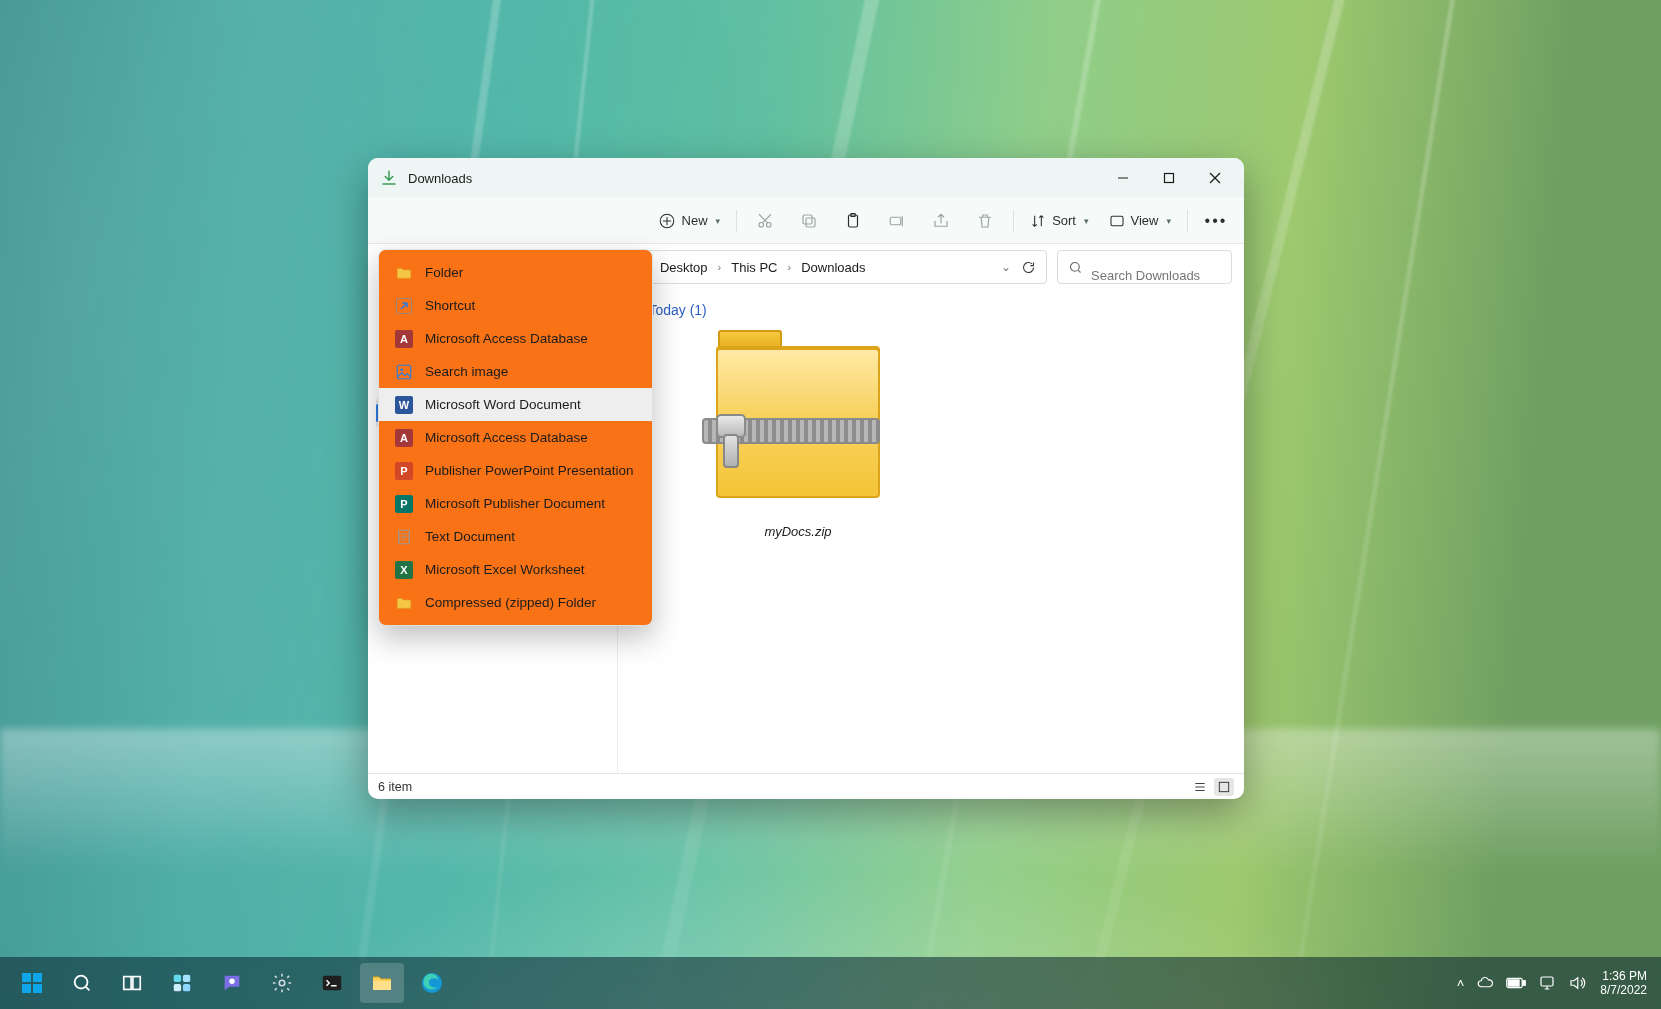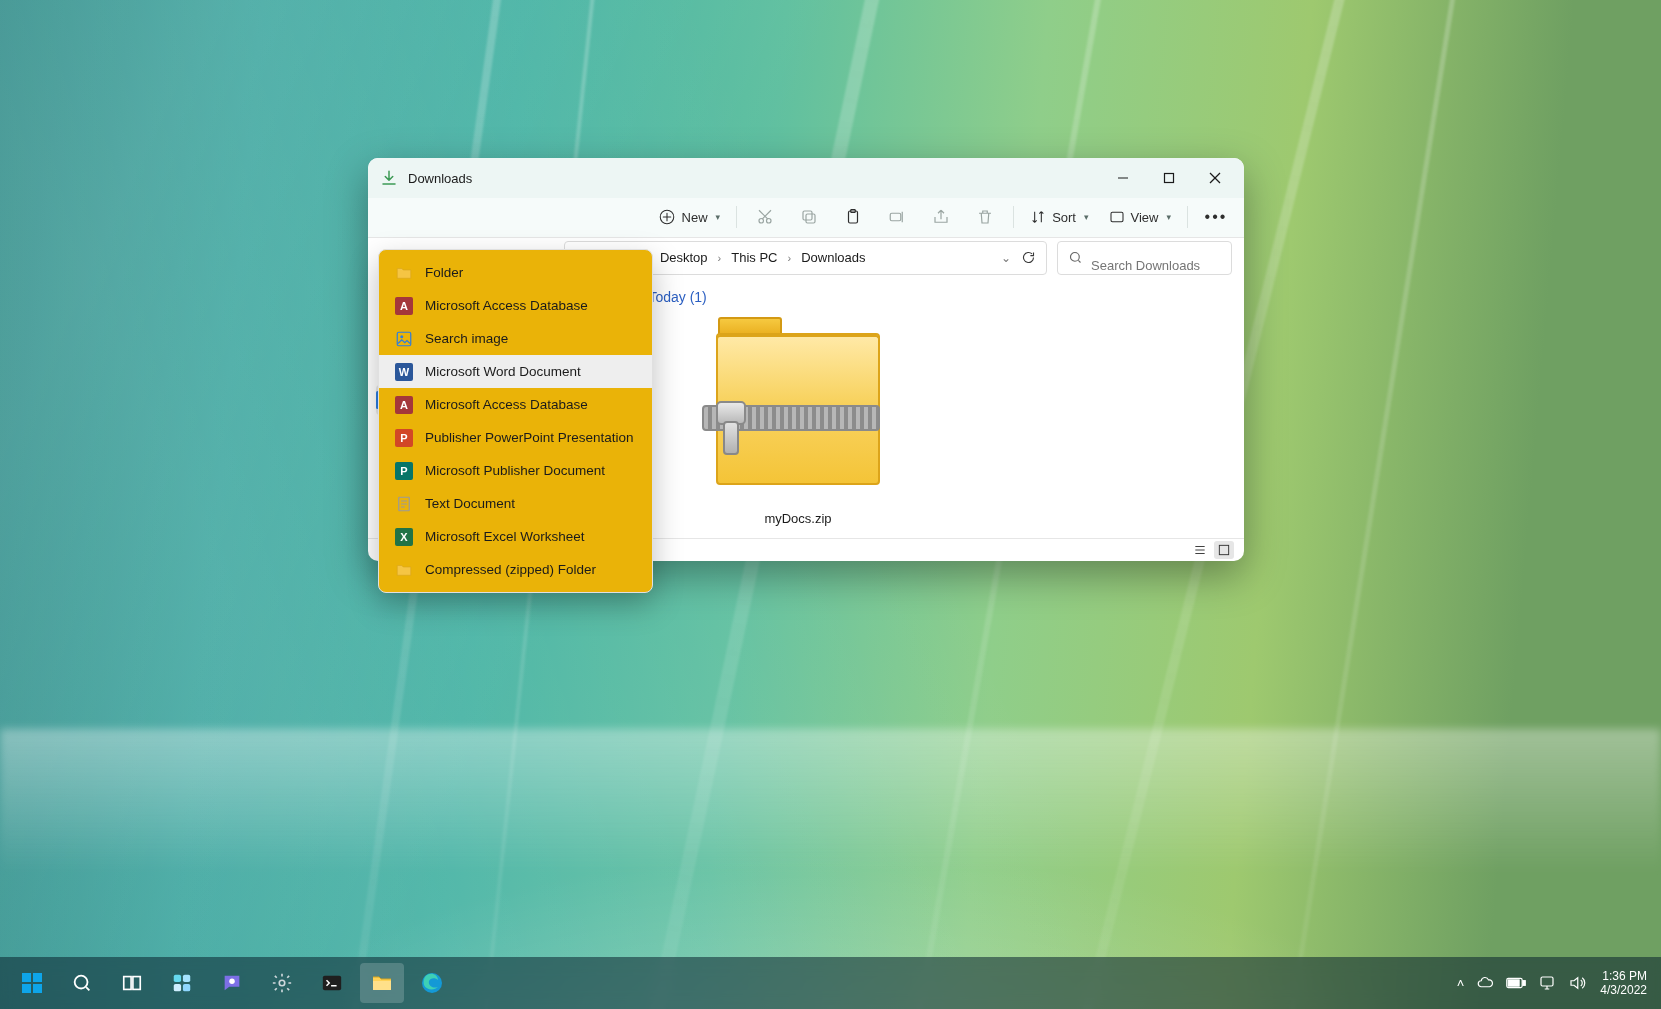--- a/index.html
+++ b/index.html
@@ -19,21 +19,21 @@
 .ray.r1 { left:25%; width:8px; transform:rotate(8deg);}
 .ray.r2 { left:32%; width:4px; transform:rotate(6deg);}
 .ray.r3 { left:45%; width:14px; transform:rotate(12deg);}
 .ray.r4 { left:60%; width:6px; transform:rotate(10deg);}
 .ray.r5 { left:72%; width:10px; transform:rotate(14deg);}
 .ray.r6 { left:82%; width:5px; transform:rotate(9deg);}
 .glow-band { position:absolute; left:0; right:0; bottom:100px; height:180px; background:linear-gradient(180deg, rgba(255,255,255,0.35), rgba(255,255,255,0) 80%); filter:blur(4px);}
 
 
 .explorer {
-  position:absolute; left:368px; top:158px; width:876px; height:403px;
+  position:absolute; left:368px; top:158px; width:876px; height:641px;
   background:#ffffff; border-radius:10px; box-shadow:0 14px 40px rgba(0,0,0,0.35);
   display:flex; flex-direction:column; overflow:hidden;
 }
 .titlebar { height:40px; background:#edf6f4; display:flex; align-items:center; padding:0 6px 0 12px; }
 .titlebar .app-icon { width:18px; height:18px; margin-right:10px; color:#3d9a55; }
 .titlebar .title { font-size:13px; color:#1b1b1b; }
 .titlebar .spacer { flex:1; }
 .winbtn { width:46px; height:40px; display:flex; align-items:center; justify-content:center; color:#1b1b1b; }
 .winbtn svg { stroke:currentColor; }
 
@@ -76,21 +76,21 @@
 
 .statusbar { height:26px; border-top:1px solid #e6e6e6; display:flex; align-items:center; padding:0 10px; font-size:12.5px; color:#333; }
 .statusbar .spacer{flex:1;}
 .viewtoggle { display:flex; gap:4px; }
 .vt { width:20px; height:18px; display:flex; align-items:center; justify-content:center; border-radius:3px;}
 .vt.active{ background:#e6e6e6;}
 
 
 .dropdown {
   position:absolute; left:378px; top:249px; width:275px;
-  background:#eab308; border:1px solid #e0e0e0; border-radius:8px;
+  background:#f97316; border:1px solid #e0e0e0; border-radius:8px;
   box-shadow:0 12px 30px rgba(0,0,0,0.25); padding:6px 0; z-index:10;
 }
 .dd-item { height:33px; display:flex; align-items:center; gap:12px; padding:0 16px; font-size:13.5px; color:#1b1b1b;}
 .dd-icon { width:18px; height:18px; flex:none; display:flex; align-items:center; justify-content:center; border-radius:2px; font-size:11px; font-weight:bold;}
 .dd-item.hl { background:#eeeeee; }
 
 
 .taskbar { position:absolute; left:0; right:0; bottom:0; height:52px; background:rgba(10,35,45,0.55); backdrop-filter:blur(8px); display:flex; align-items:center; padding:0 10px; }
 .tb-left { display:flex; align-items:center; gap:6px;}
 .tb-btn { width:44px; height:40px; display:flex; align-items:center; justify-content:center; border-radius:4px;}
@@ -285,21 +285,21 @@
       <div class="side-item">
         <span style="margin-left:auto;color:#1b1b1b;">g</span>
       </div>
     </div>
 
     <div class="content">
       <div class="group-header">
         <span class="chev-d">⌄</span>
         <span>Today (1)</span>
       </div>
-      <div class="file-item" style="margin-left:40px;">
+      <div class="file-item" style="margin-left:40px;font-style:italic;">
         <div class="zip-icon">
           <div class="zip-tab"></div>
           <div class="zip-body"></div>
           <div class="zip-top"></div>
           <div class="zipper"></div>
           <div class="slider">
               <div class="knob"></div>
               <div class="pull"></div>
             </div>
         </div>
@@ -329,20 +329,29 @@
 <div class="dropdown" id="new-dropdown">
     <div class="dd-item">
       <span class="dd-icon">
         <svg width="18" height="18" viewBox="0 0 24 24">
           <path d="M3 6h6l2 2h10v11H3z" fill="#f5c544" stroke="#d6a51f" stroke-width="0.8"></path>
         </svg>
       </span>
       <span>Folder</span>
     </div>
     <div class="dd-item">
+      <span class="dd-icon">
+        <svg width="18" height="18" viewBox="0 0 24 24" fill="none">
+          <rect x="2" y="2" width="20" height="20" rx="2" stroke="#888" stroke-width="1.2"></rect>
+          <path d="M8 16l8-8m0 0H10m6 0v6" stroke="#2b7de1" stroke-width="2"></path>
+        </svg>
+      </span>
+      <span>Shortcut</span>
+    </div>
+    <div class="dd-item">
       <span class="dd-icon" style="background: rgb(164, 55, 58); color: rgb(255, 255, 255);">A</span>
       <span>Microsoft Access Database</span>
     </div>
     <div class="dd-item">
       <span class="dd-icon">
         <svg width="18" height="18" viewBox="0 0 24 24" fill="none">
           <rect x="3" y="3" width="18" height="18" rx="2" stroke="#2b7de1" stroke-width="1.6"></rect>
           <circle cx="9" cy="9" r="2" fill="#2b7de1"></circle>
           <path d="M4 18l5-5 4 4 3-3 4 4" stroke="#2b7de1" stroke-width="1.6"></path>
         </svg>
@@ -473,16 +482,16 @@
           </svg>
         </span>
       <span>
           <svg width="18" height="18" viewBox="0 0 24 24" fill="none" stroke="#fff" stroke-width="1.6">
             <path d="M4 9v6h4l5 4V5L8 9H4zM17 8a5 5 0 0 1 0 8M19 5a9 9 0 0 1 0 14"></path>
           </svg>
         </span>
     </div>
     <div class="clock">
       <div>1:36 PM</div>
-      <div>4/3/2022</div>
+      <div>8/7/2022</div>
     </div>
   </div>
 </div>
 
 </body></html>

